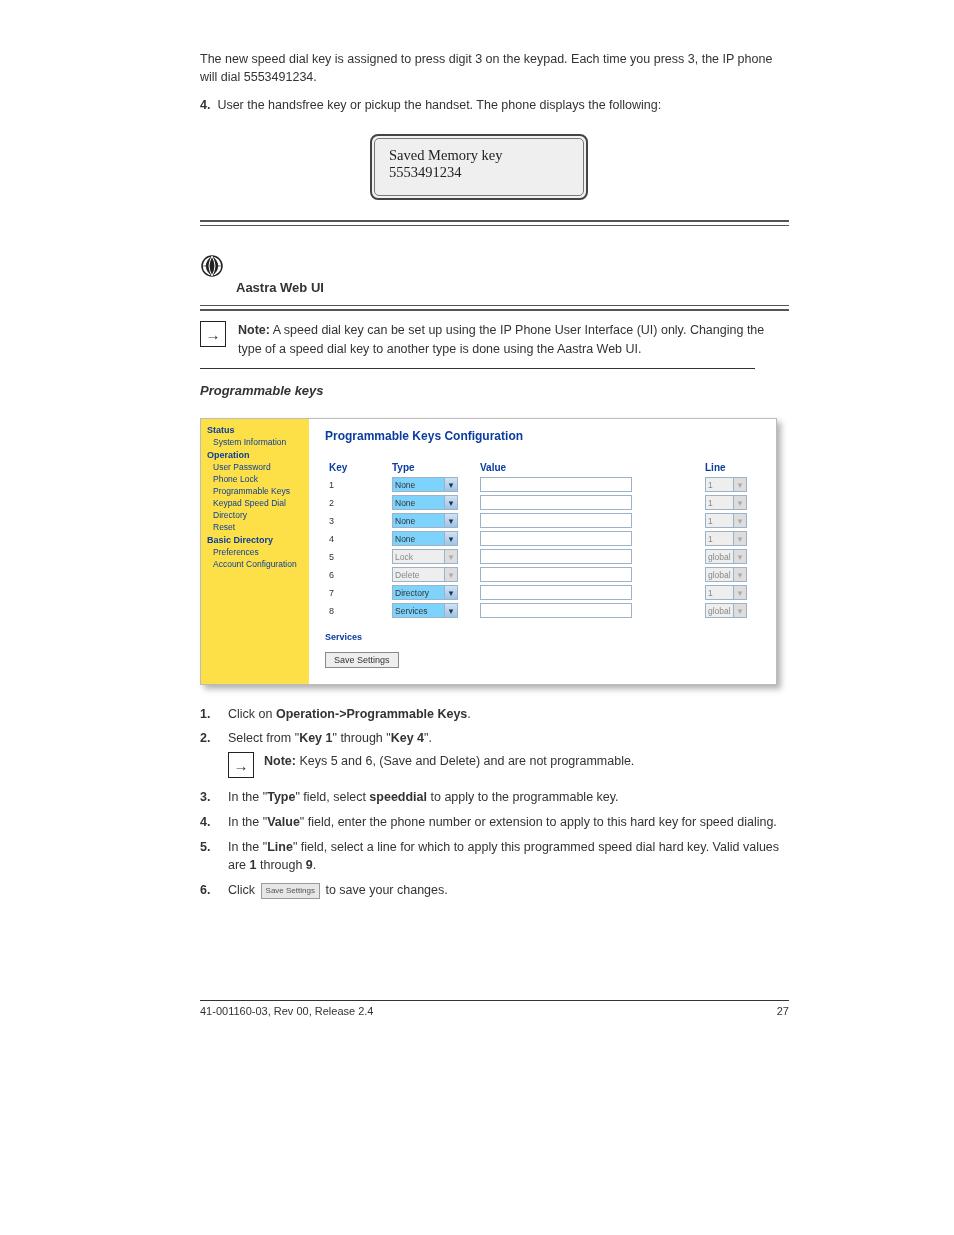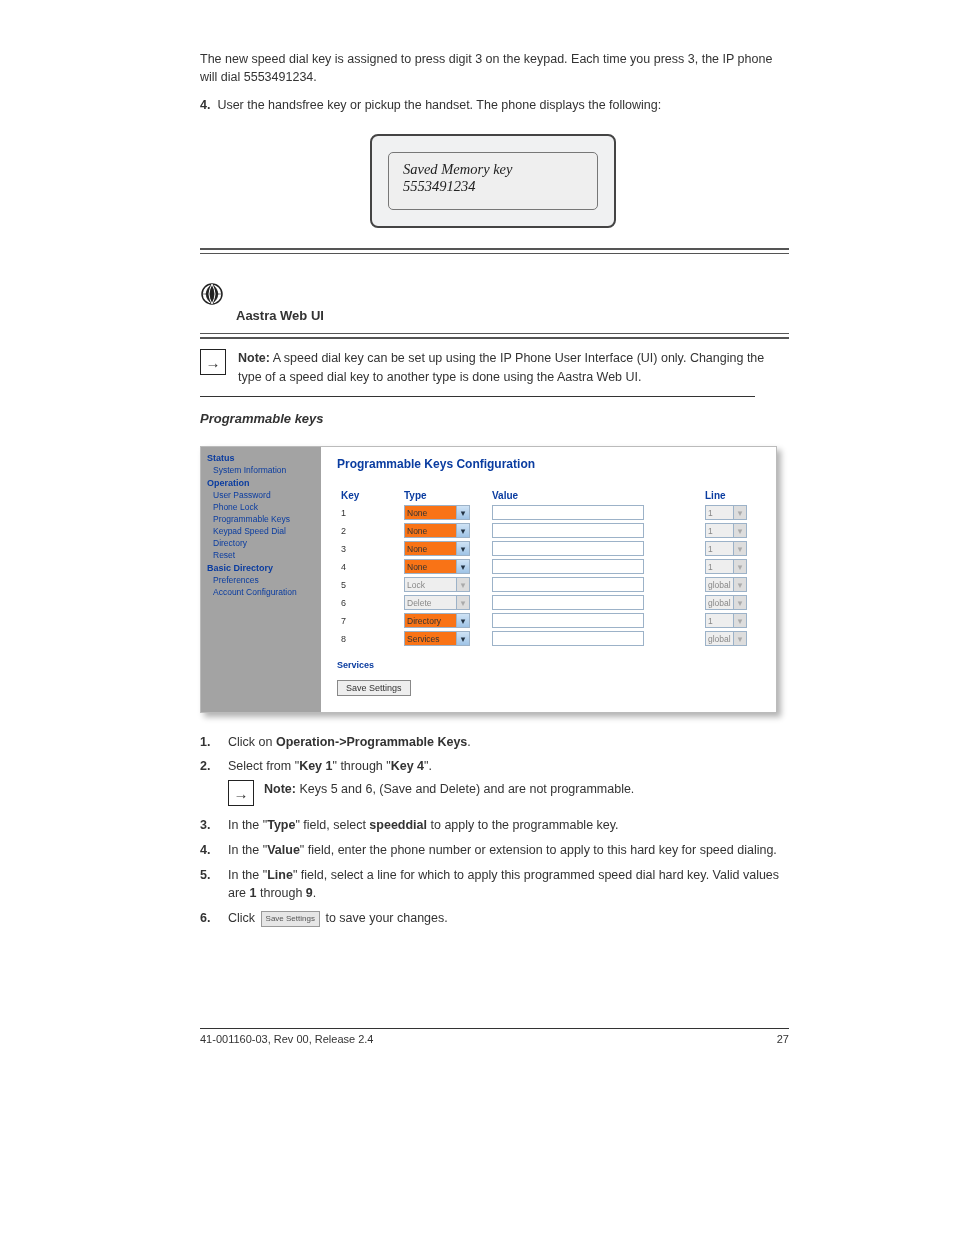--- a/index.html
+++ b/index.html
@@ -32,22 +32,21 @@
     font-size: 13px;
     margin: 14px 0 6px 0;
   }
   
   .lcd-frame {
     width: 210px;
     margin: 20px 0 20px 170px;
     border: 2px solid #444;
     border-radius: 8px;
     background: #f0f1f2;
-    padding: 16px;
-    font-style: italic;
+    padding: 2px;
   }
   .lcd-inner {
     border: 1px solid #777;
     border-radius: 5px;
     padding: 8px 10px 14px 14px;
     background: #efefef;
   }
   .lcd-line {
     font-family: Georgia, "Times New Roman", serif;
     font-size: 14.5px;
@@ -105,22 +104,22 @@
   .webui {
     margin: 20px 0 20px 0;
     border: 1px solid #bbb;
     box-shadow: 4px 4px 6px rgba(0,0,0,.3);
     display: flex;
     width: 575px;
     font-size: 9px;
     background: #fff;
   }
   .webui-side {
-    width: 120px;
-    background: #a3a3a3;
+    width: 108px;
+    background: #fde047;
     padding: 4px 6px 36px 6px;
     box-sizing: border-box;
   }
   .side-head {
     color: #0a3ca0;
     font-weight: 700;
     font-size: 9px;
     margin: 2px 0 1px 0;
   }
   .side-link {
@@ -151,21 +150,21 @@
     padding: 3px 4px;
   }
   .keys-table td {
     padding: 1.5px 4px;
     font-size: 9px;
     color: #333;
     vertical-align: middle;
   }
   .sel {
     display:flex;align-items:center;
-    background:#f97316;border:1px solid #9cb2c8;
+    background:#7dd3fc;border:1px solid #9cb2c8;
     height:13px;width:64px;
   }
   .sel.ro { background:#eee;color:#888; }
   .sel .txt { flex:1;padding:0 2px;font-size:8.5px;white-space:nowrap;overflow:hidden; }
   .sel .dd {
     width:12px;height:100%;
     background:linear-gradient(#cfe3f5,#9fc3e6);
     border-left:1px solid #9cb2c8;
     display:flex;align-items:center;justify-content:center;
     color:#234;

